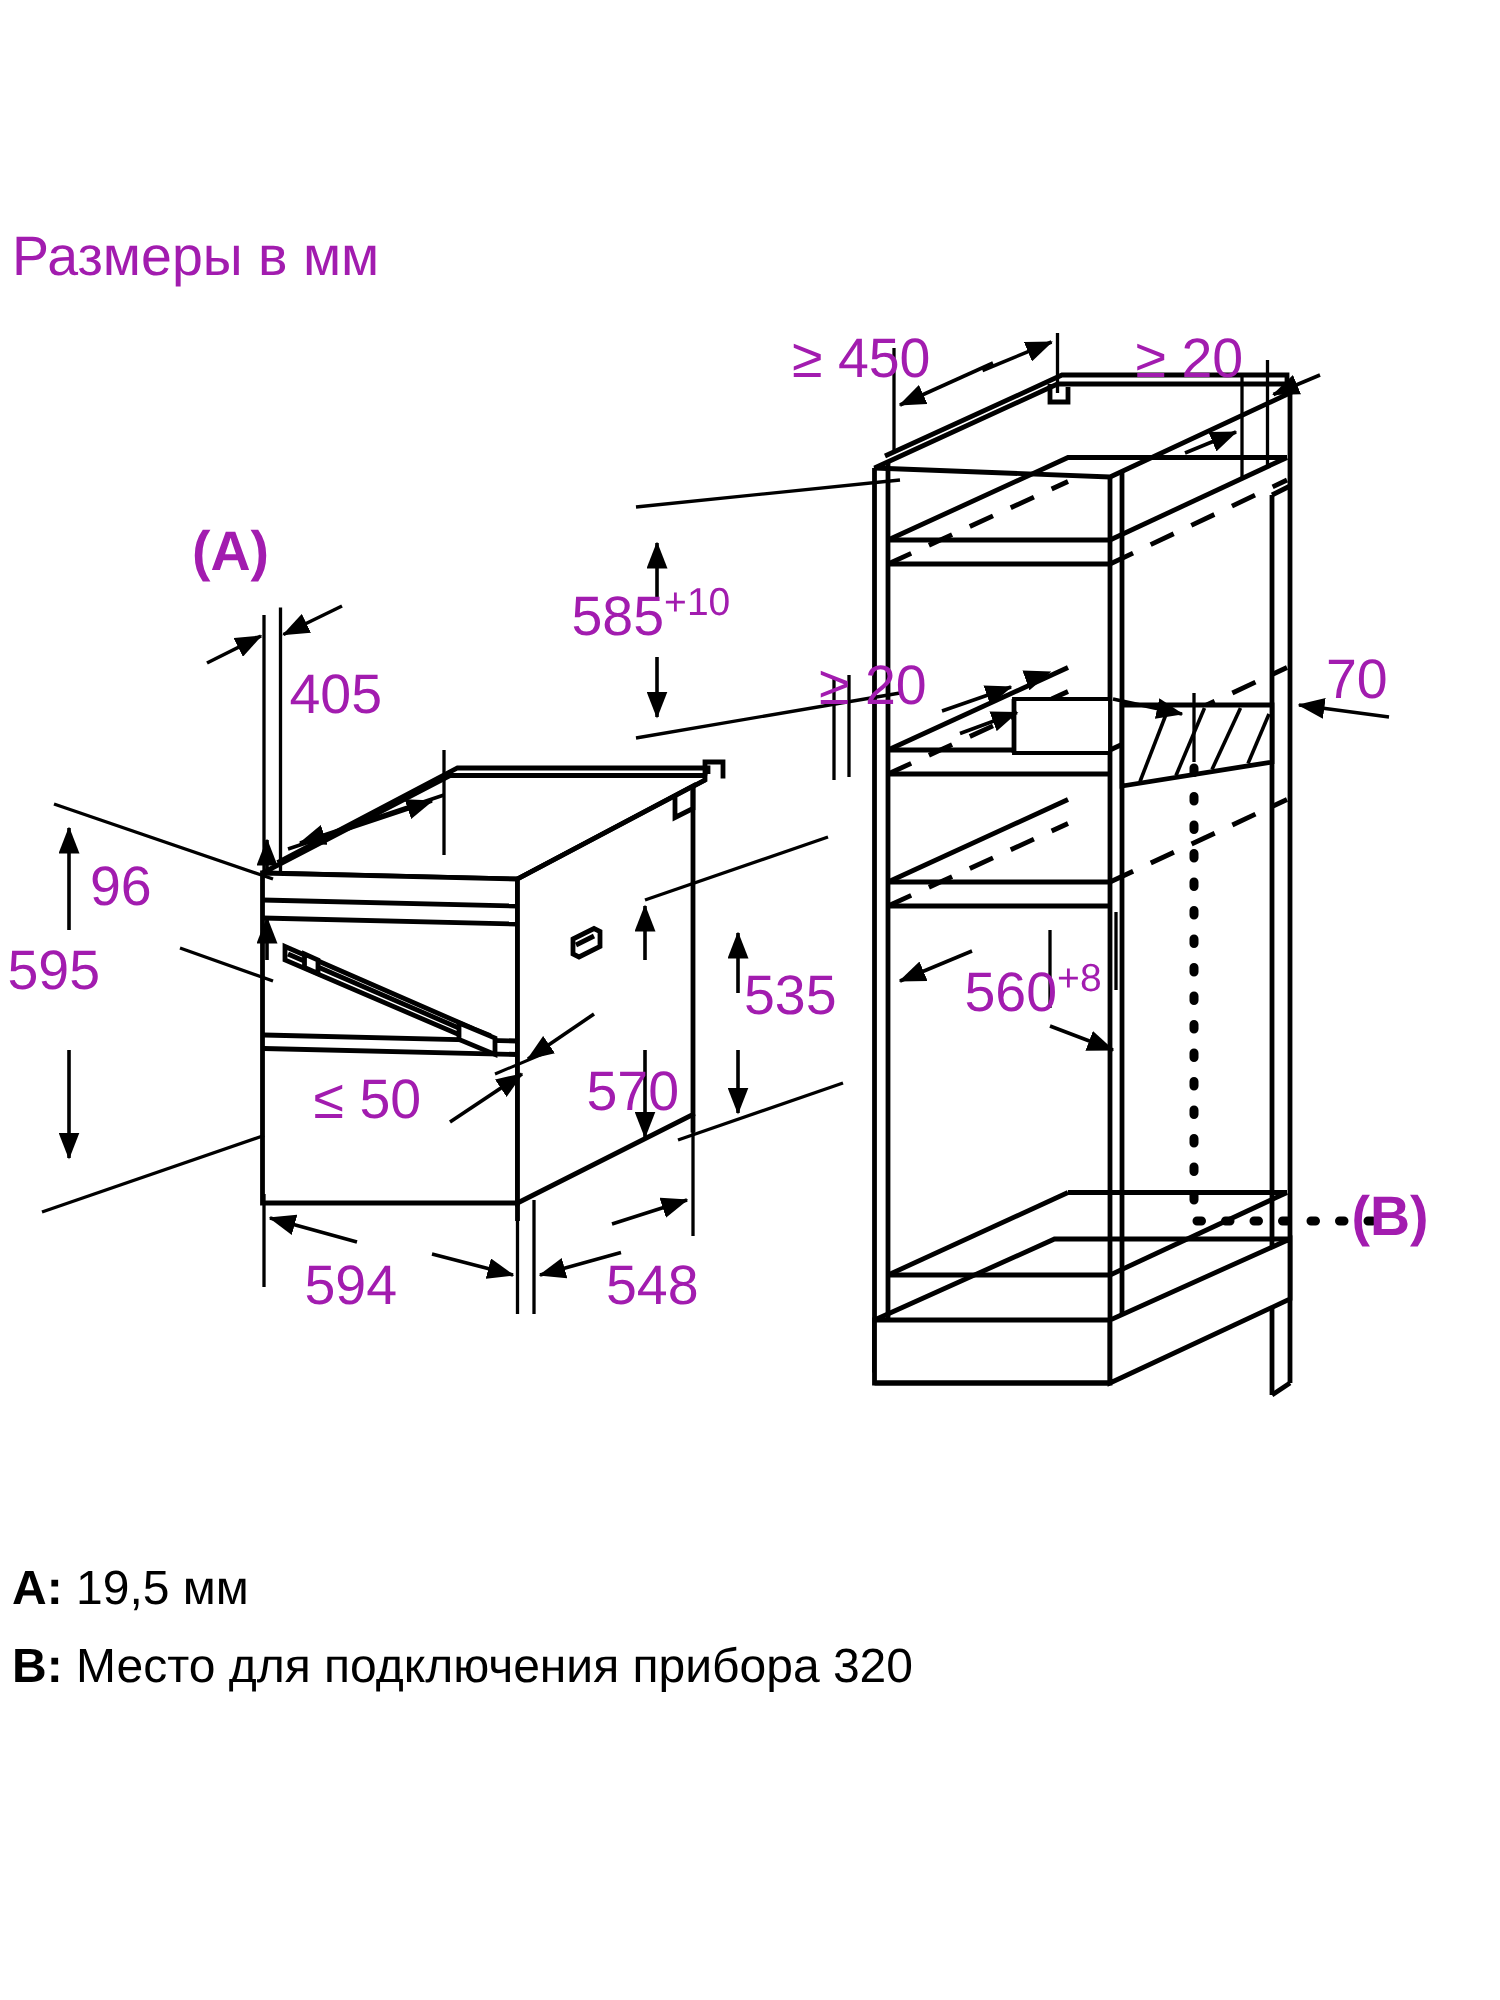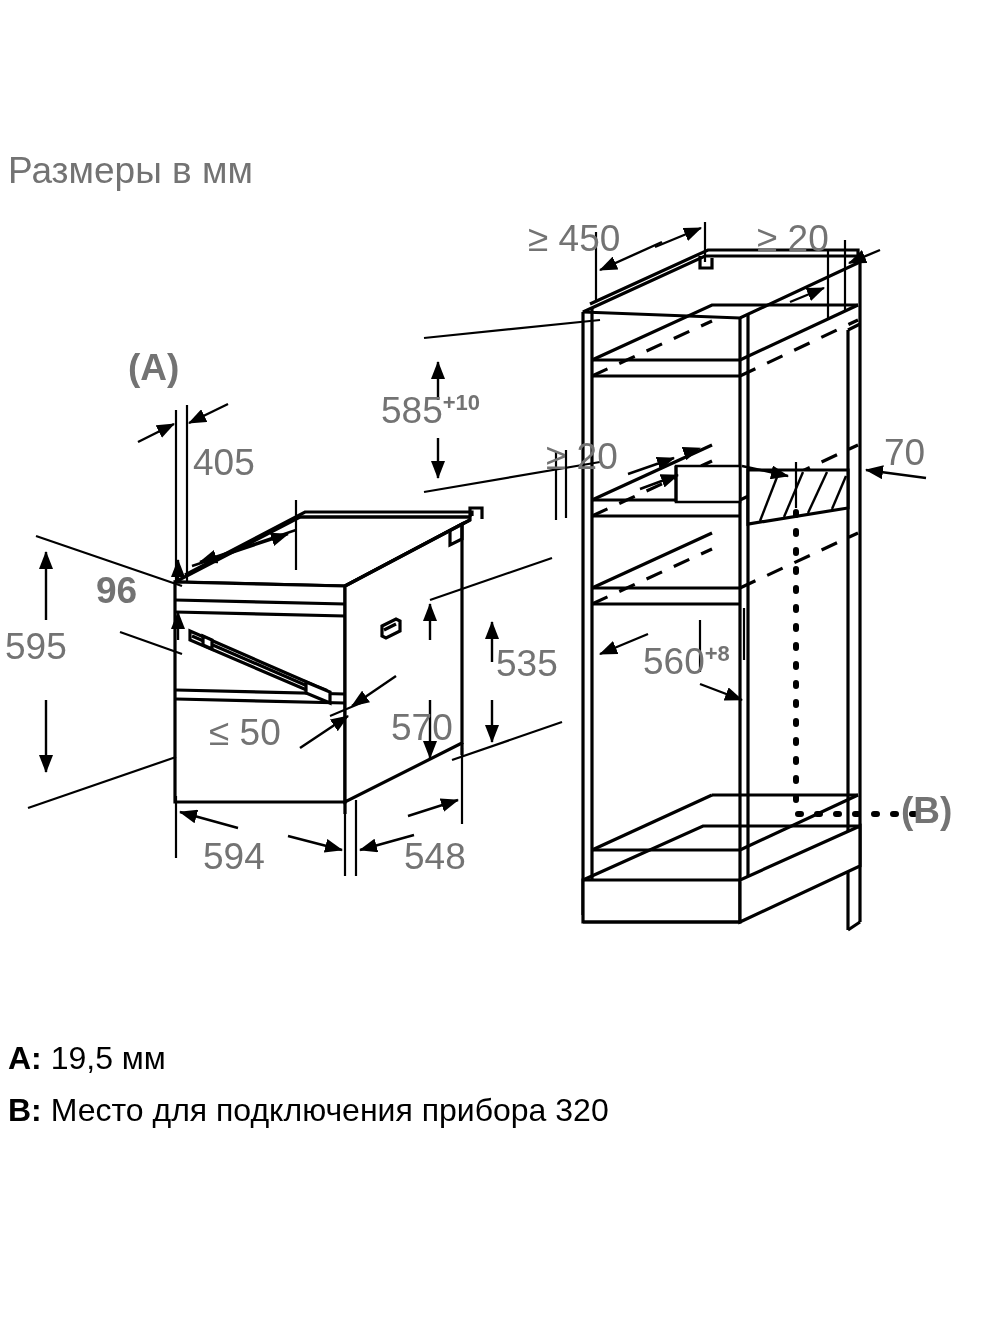--- a/index.html
+++ b/index.html
@@ -29,39 +29,39 @@
     left: 0; top: 0;
     width: 1000px;
     height: 1333px;
     display: block;
   }
   
   .txt {
     position: absolute;
     white-space: nowrap;
     font-family: "Liberation Sans", sans-serif;
-    color: #737373;
+    color: #a21caf;
     line-height: 1;
   }
   .title-text {
     font-size: 37px;
     font-weight: 400;
     letter-spacing: 0px;
   }
   .dim {
     font-size: 37px;
     font-weight: 400;
   }
   .dim-sup {
     font-size: 37px;
     font-weight: 400;
   }
   .dim-sup sup {
-    font-size: 22px;
-    font-weight: 700;
+    font-size: 26px;
+    font-weight: 400;
     vertical-align: super;
     line-height: 0;
   }
   .marker {
     font-size: 37px;
     font-weight: 700;
   }
   .legend-line {
     position: absolute;
     font-size: 32px;
@@ -280,21 +280,21 @@
 
     </g>
   </svg>
 
   <div class="txt title-text" style="left:8px; top:152px;">Размеры в мм</div>
 
   <div class="txt marker" style="left:128px; top:349px;">(A)</div>
 
   <div class="txt dim" style="left:193px; top:444px;">405</div>
 
-  <div class="txt dim" style="left:96px; top:572px;font-weight:bold;">96</div>
+  <div class="txt dim" style="left:60px; top:572px;">96</div>
 
   <div class="txt dim" style="left:5px; top:628px;">595</div>
 
   <div class="txt dim" style="left:209px; top:714px;">≤ 50</div>
 
   <div class="txt dim" style="left:391px; top:709px;">570</div>
 
   <div class="txt dim" style="left:496px; top:645px;">535</div>
 
   <div class="txt dim" style="left:203px; top:838px;">594</div>

